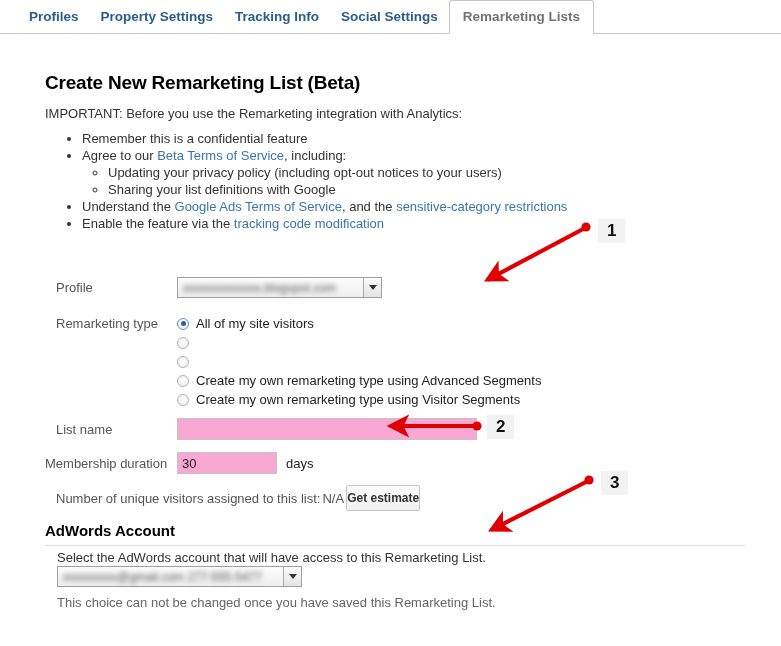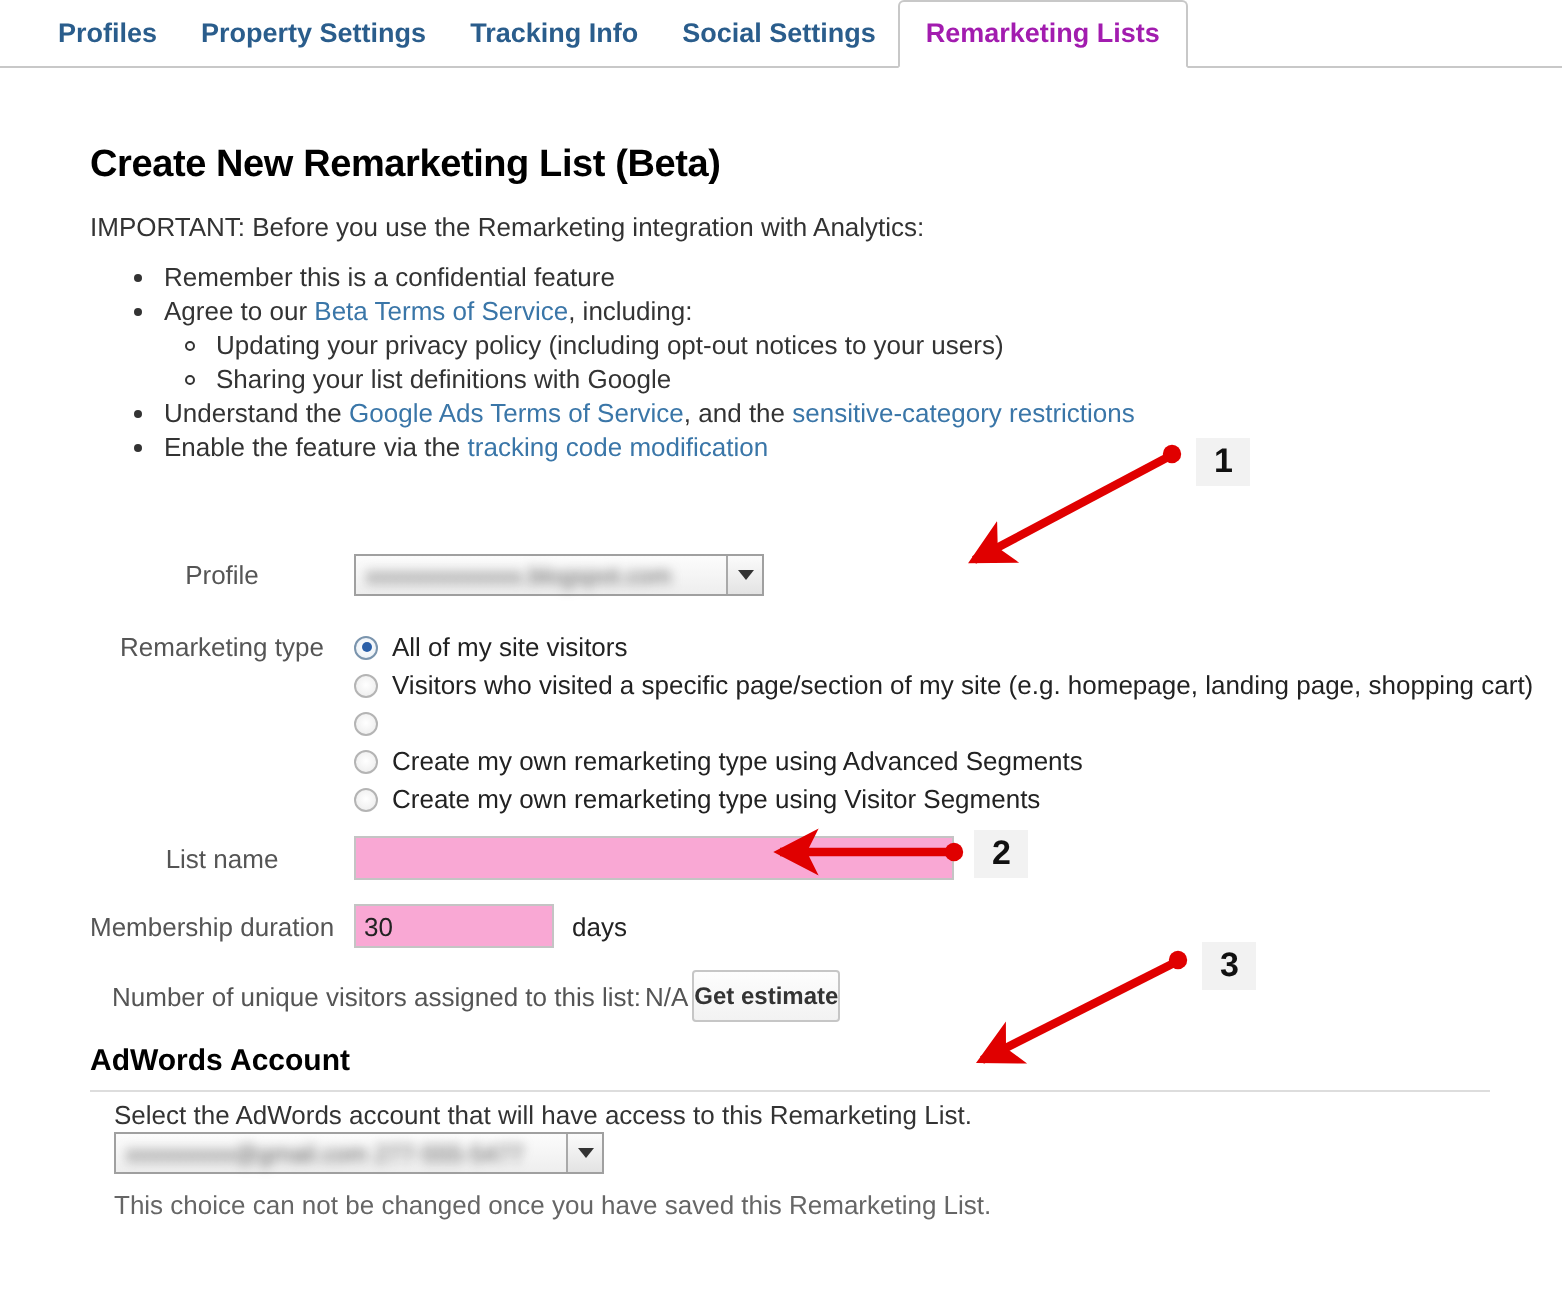--- a/index.html
+++ b/index.html
@@ -40,21 +40,21 @@
     line-height: 15px;
     white-space: nowrap;
     cursor: pointer;
     background: transparent;
     border: 1px solid transparent;
     border-bottom: none;
     box-sizing: border-box;
     position: relative;
   }
   .tab.active {
-    color: #a21caf;
+    color: #737373;
     background: #ffffff;
     border: 1px solid #c8c8c8;
     border-bottom: 1px solid #ffffff;
     border-radius: 3px 3px 0 0;
     margin-bottom: -1px;
     padding: 8px 13px 9px 13px;
     z-index: 3;
   }
 
   
@@ -105,21 +105,21 @@
 
   
   .frow {
     position: absolute;
     display: flex;
     align-items: center;
   }
   .flabel {
     color: #555555;
     font-size: 13px;
-    text-align: center;
+    text-align: left;
     white-space: nowrap;
   }
 
   select.gselect, .fakeselect {
     font-family: "Liberation Sans", sans-serif;
     font-size: 12px;
     height: 21px;
     border: 1px solid #a0a0a0;
     background: #f4f4f4;
     box-sizing: border-box;
@@ -328,21 +328,20 @@
 
   <div class="frow" style="left:56px; top:281px; align-items:flex-start;">
     <div class="flabel" style="width:110px; margin-right:11px; padding-top:1px;">Remarketing type</div>
     <div class="radio-list">
       <label class="radio-item">
         <span class="rdo checked"></span>
         <span class="rtext">All of my site visitors</span>
       </label>
       <label class="radio-item">
         <span class="rdo"></span>
-        <span class="rtext">Visitors who visited a specific page/section of my site (e.g. homepage, landing page, shopping cart)</span>
       </label>
       <label class="radio-item">
         <span class="rdo"></span>
       </label>
       <label class="radio-item">
         <span class="rdo"></span>
         <span class="rtext">Create my own remarketing type using Advanced Segments</span>
       </label>
       <label class="radio-item">
         <span class="rdo"></span>

